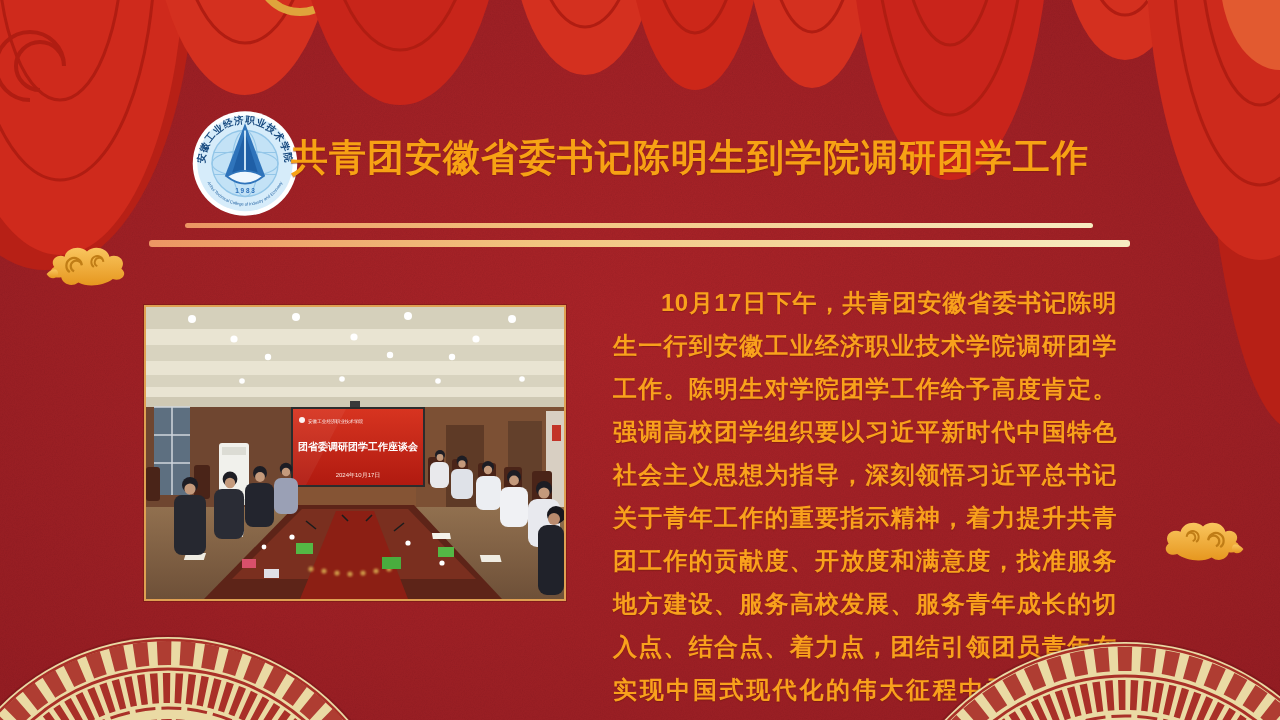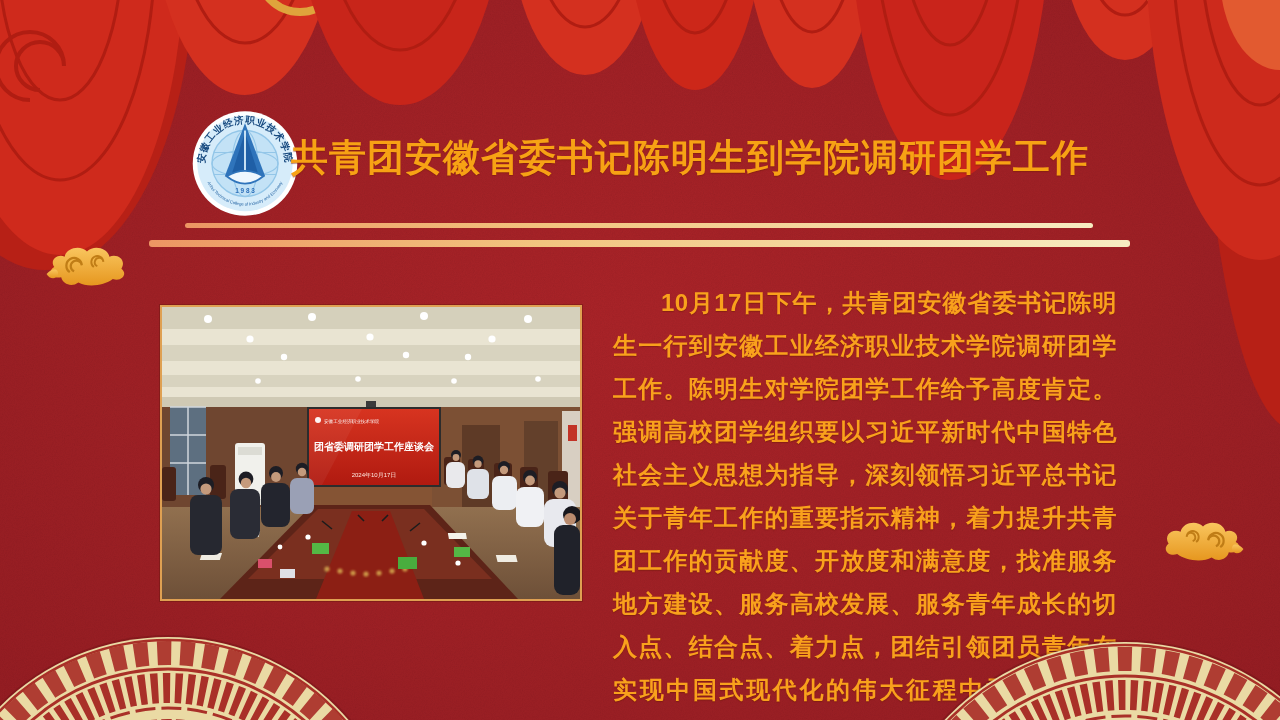--- a/index.html
+++ b/index.html
@@ -16,21 +16,21 @@
     left:291px;top:133px;width:800px;height:50px;
     font-size:37px;font-weight:bold;letter-spacing:1px;white-space:nowrap;
     color:#f7a214;
     text-shadow:0 1px 1px rgba(120,30,10,.55);
   }
   .divider{height:6px;border-radius:3px;
     background:linear-gradient(90deg,#ec9663 0%,#f2c47f 40%,#f7ecc2 100%);}
   #divider-top{left:185px;top:223px;width:908px;height:5px;}
   #divider-bottom{left:149px;top:240px;width:981px;height:7px;}
   #meeting-photo{
-    left:160px;top:305px;width:418px;height:292px;
+    left:144px;top:305px;width:418px;height:292px;
     border:2px solid #dfa052;box-shadow:0 0 0 1px rgba(90,20,10,.35);
     background:#e6e1cf;box-sizing:content-box;
   }
   #body-paragraph{
     left:613px;top:281px;width:504px;height:390px;
     color:#f9a11c;font-size:24px;line-height:43px;font-weight:bold;
     letter-spacing:.5px;text-align:justify;text-indent:2em;
     text-shadow:0 1px 1px rgba(110,25,8,.5);
   }
   .deco{pointer-events:none;}

